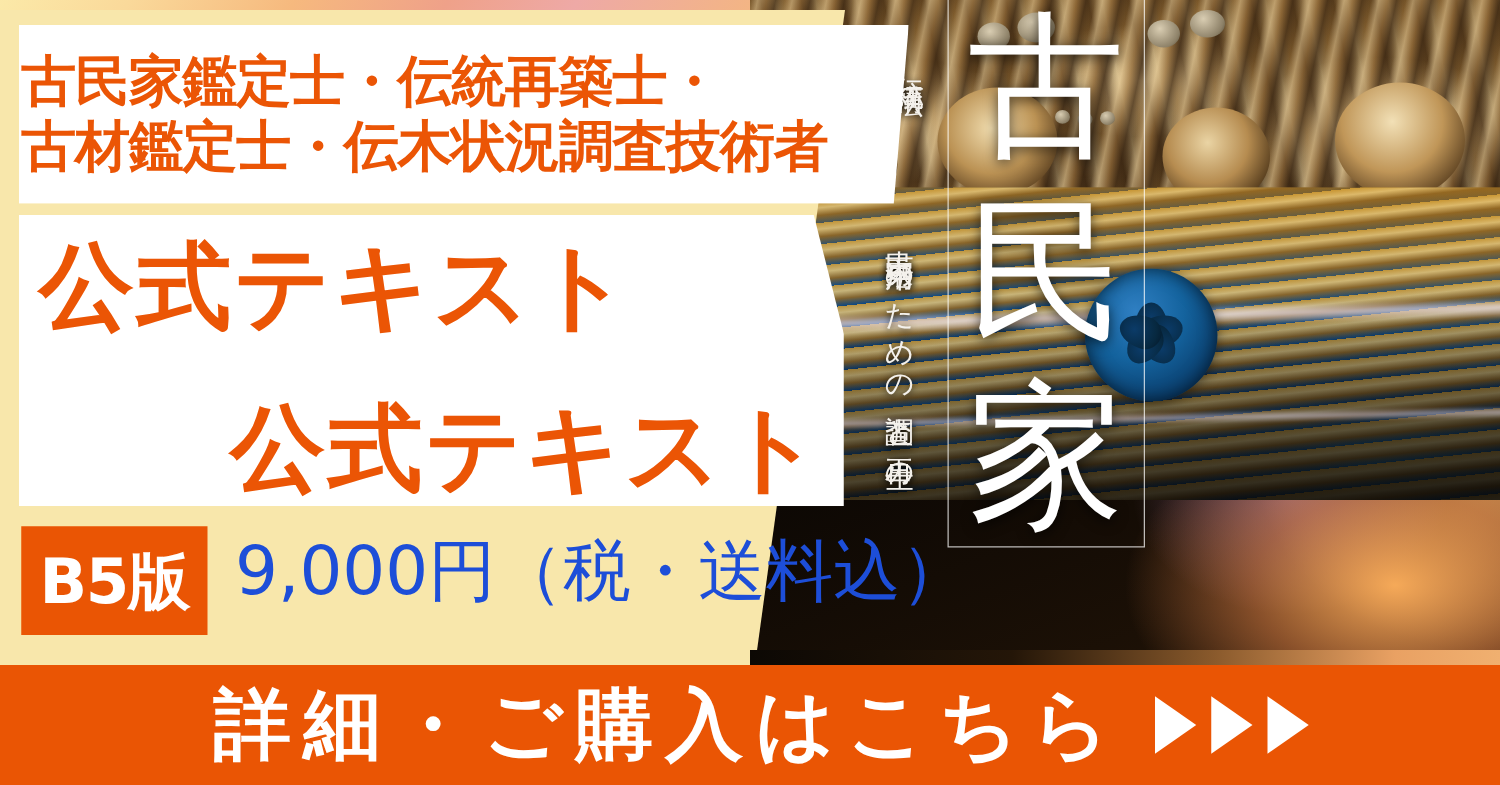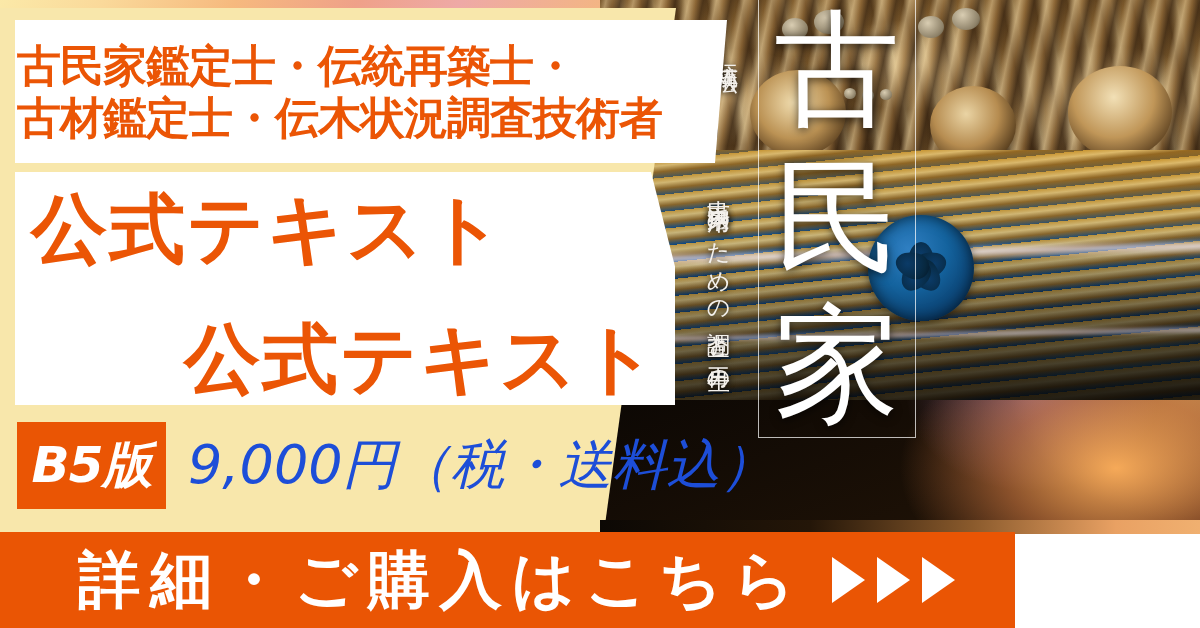--- a/index.html
+++ b/index.html
@@ -190,21 +190,21 @@
     line-height:1.12;
     letter-spacing:2px;
     white-space:nowrap;
   }
   .slogan-l1{ position:absolute; left:16px; top:14px; }
   .slogan-l2{ position:absolute; left:169px; top:108px;margin-top:36px; }
 
   
   .price-row{
     position:absolute; left:17px; top:421px; height:88px;
-    display:flex; align-items:center;font-style:italic;
+    display:flex; 
   }
   .badge{
     width:149px; height:87px;
     background:#ea5504;
     color:#ffffff;
     font-weight:700;
     font-size:50px;
     display:flex; align-items:center; justify-content:center;
     letter-spacing:-1px;
     line-height:1;
@@ -213,21 +213,21 @@
     margin-left:22px;
     color:#1d4ed8;
     font-weight:400;
     font-size:54px;
     letter-spacing:0px;
     white-space:nowrap;
   }
 
   
   .cta{
-    position:absolute; left:0; top:532px; width:1015px; height:96px;
+    position:absolute; left:0; top:532px; width:1200px; height:96px;
     background:#ea5504;
     display:flex; align-items:center; justify-content:center;
   }
   .cta-text{
     color:#ffffff;
     font-weight:700;
     font-size:62px;
     letter-spacing:10px;
     white-space:nowrap;
     line-height:1;

